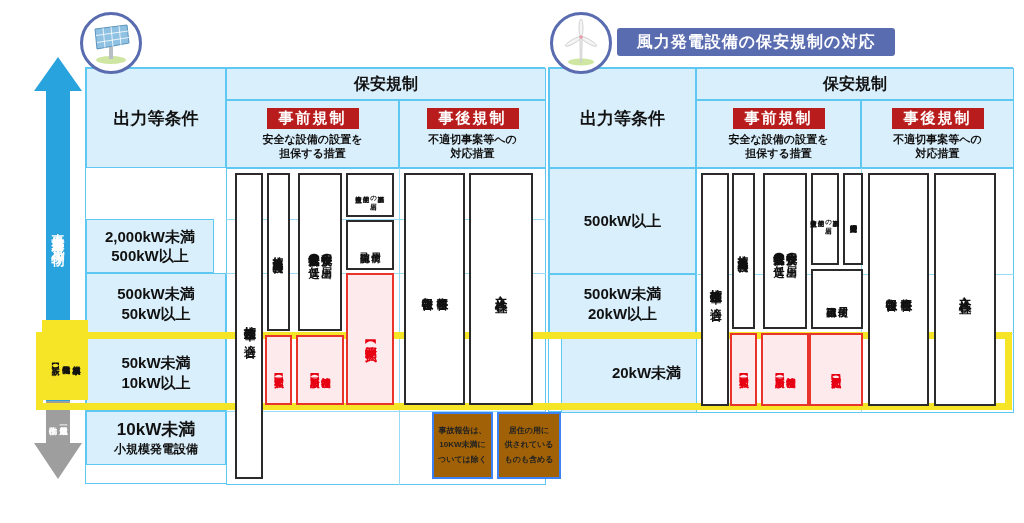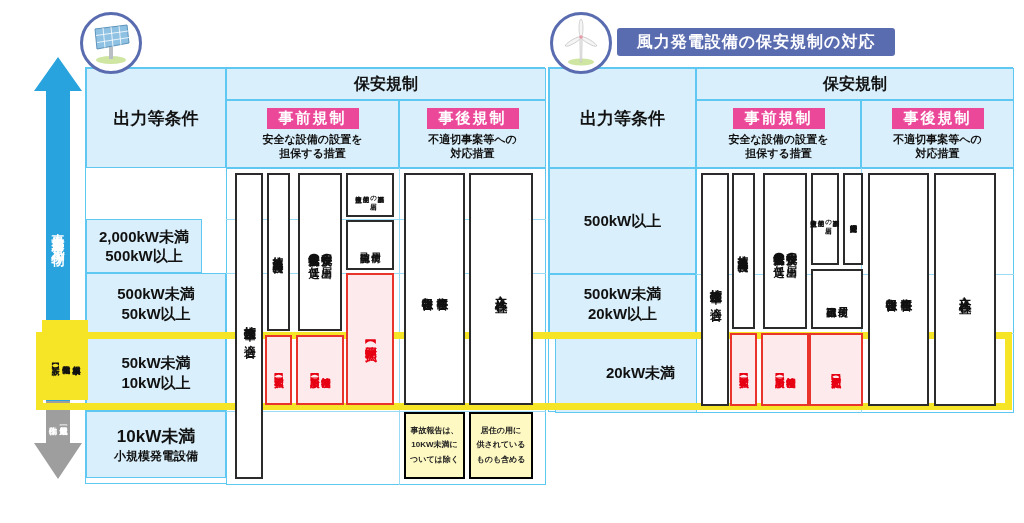--- a/index.html
+++ b/index.html
@@ -12,24 +12,24 @@
         text-align:center;color:#111;font-weight:bold;white-space:pre-line;}
   .data-area{position:absolute;box-sizing:border-box;background:#fff;border:1px solid #5fc8f2;}
   .hline{position:absolute;height:1px;background:#9adcf6;}
   .vline{position:absolute;width:1px;background:#9adcf6;}
   .vbox{position:absolute;box-sizing:border-box;background:#fff;border:2px solid #2b2b2b;
         display:flex;align-items:center;justify-content:center;z-index:5;}
   .vt{writing-mode:vertical-rl;white-space:pre-line;font-weight:bold;color:#111;
       line-height:1.15;letter-spacing:1px;}
   .rbox{background:#fdeaec;border:2px solid #e8342a;}
   .rbox .vt{color:#e60012;}
-  .nbox{position:absolute;box-sizing:border-box;background:#fef9c3;border:2px solid #000000;
+  .nbox{position:absolute;box-sizing:border-box;background:#a16207;border:2px solid #3b82f6;
         display:flex;align-items:center;justify-content:center;z-index:5;text-align:center;
-        font-weight:bold;white-space:pre-line;font-size:8px;line-height:1.8;color:#222;}
-  .badge{background:#ec4899;color:#fff;font-weight:bold;font-size:15px;padding:1px 12px;
+        font-weight:bold;white-space:pre-line;font-size:8px;line-height:1.8;color:#222;margin-left:28px;}
+  .badge{background:#b91c1c;color:#fff;font-weight:bold;font-size:15px;padding:1px 12px;
          margin-bottom:3px;letter-spacing:2px;}
   .badge-desc{font-size:11px;line-height:1.3;white-space:pre-line;font-weight:bold;color:#111;}
   .title-bar{position:absolute;height:28px;background:#5a6cb0;color:#fff;font-weight:bold;
              font-size:16px;display:flex;align-items:center;justify-content:center;
              border-radius:3px;z-index:2;letter-spacing:1px;}
   .icon-circle{position:absolute;width:56px;height:56px;background:#fff;border:3px solid #5a6cb0;
                border-radius:50%;z-index:3;display:flex;align-items:center;justify-content:center;}
   #highlight{position:absolute;left:36px;top:332px;width:976px;height:78px;box-sizing:border-box;
              border:7px solid #f6e426;z-index:2;}
   .axis-label{position:absolute;display:flex;align-items:center;justify-content:center;z-index:4;}
@@ -48,27 +48,27 @@
       <span class="badge">事前規制</span>
       <span class="badge-desc">安全な設備の設置を
 担保する措置</span>
     </div>
     <div class="cell" style="left:313px;top:32px;width:147px;height:68px;">
       <span class="badge">事後規制</span>
       <span class="badge-desc">不適切事案等への
 対応措置</span>
     </div>
 
-    <div class="cell" style="left:0;top:151px;width:116px;height:54px;font-size:15px;line-height:1.3;">2,000kW未満
+    <div class="cell" style="left:0;top:151px;width:128px;height:54px;font-size:15px;line-height:1.3;">2,000kW未満
 500kW以上</div>
     <div class="cell" style="left:0;top:205px;width:140px;height:61px;font-size:15px;line-height:1.3;">500kW未満
 50kW以上</div>
     <div class="cell" style="left:0;top:266px;width:140px;height:77px;font-size:15px;line-height:1.3;">50kW未満
 10kW以上</div>
-    <div class="cell" style="left:0;top:343px;width:140px;height:67px;">
+    <div class="cell" style="left:0;top:343px;width:140px;height:54px;">
       <span style="font-size:17px;">10kW未満</span>
       <span style="font-size:12px;">小規模発電設備</span>
     </div>
 
     <div class="data-area" style="left:140px;top:100px;width:320px;height:317px;"></div>
     <div class="hline" style="left:140px;top:151px;width:320px;"></div>
     <div class="hline" style="left:140px;top:205px;width:320px;"></div>
     <div class="hline" style="left:140px;top:266px;width:320px;"></div>
     <div class="hline" style="left:140px;top:343px;width:320px;"></div>
     <div class="vline" style="left:313px;top:100px;height:317px;"></div>
@@ -129,21 +129,21 @@
     </div>
     <div class="cell" style="left:312px;top:32px;width:153px;height:68px;">
       <span class="badge">事後規制</span>
       <span class="badge-desc">不適切事案等への
 対応措置</span>
     </div>
 
     <div class="cell" style="left:0;top:100px;width:147px;height:106px;font-size:15px;">500kW以上</div>
     <div class="cell" style="left:0;top:206px;width:147px;height:59px;font-size:15px;line-height:1.3;">500kW未満
 20kW以上</div>
-    <div class="cell" style="left:6px;top:265px;width:171px;height:80px;font-size:15px;">20kW未満</div>
+    <div class="cell" style="left:12px;top:265px;width:171px;height:80px;font-size:15px;">20kW未満</div>
 
     <div class="data-area" style="left:147px;top:100px;width:318px;height:245px;"></div>
     <div class="hline" style="left:147px;top:206px;width:318px;"></div>
     <div class="hline" style="left:147px;top:265px;width:318px;"></div>
     <div class="vline" style="left:312px;top:100px;height:245px;"></div>
 
     <div class="vbox" style="left:152px;top:105px;width:28px;height:233px;">
       <span class="vt" style="font-size:12px;">技術基準の適合</span>
     </div>
     <div class="vbox" style="left:183px;top:105px;width:23px;height:156px;">

